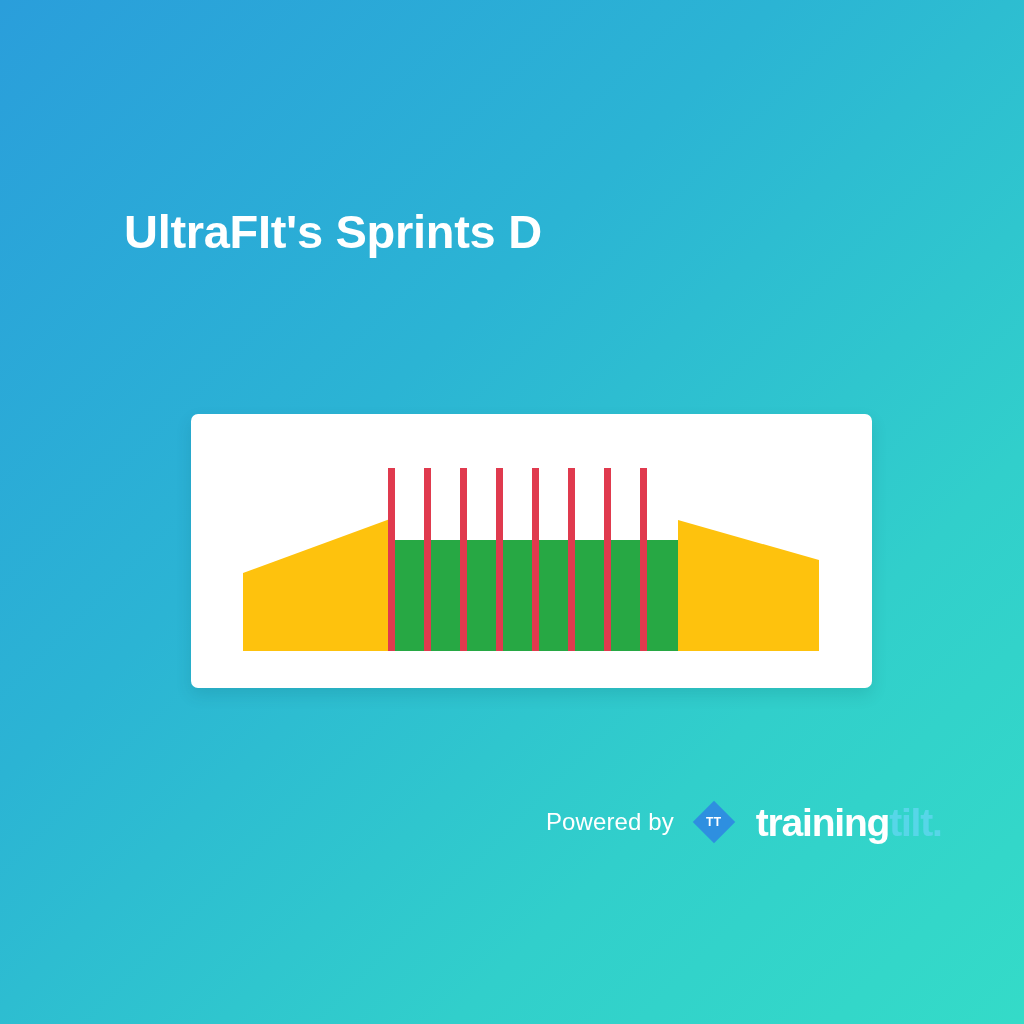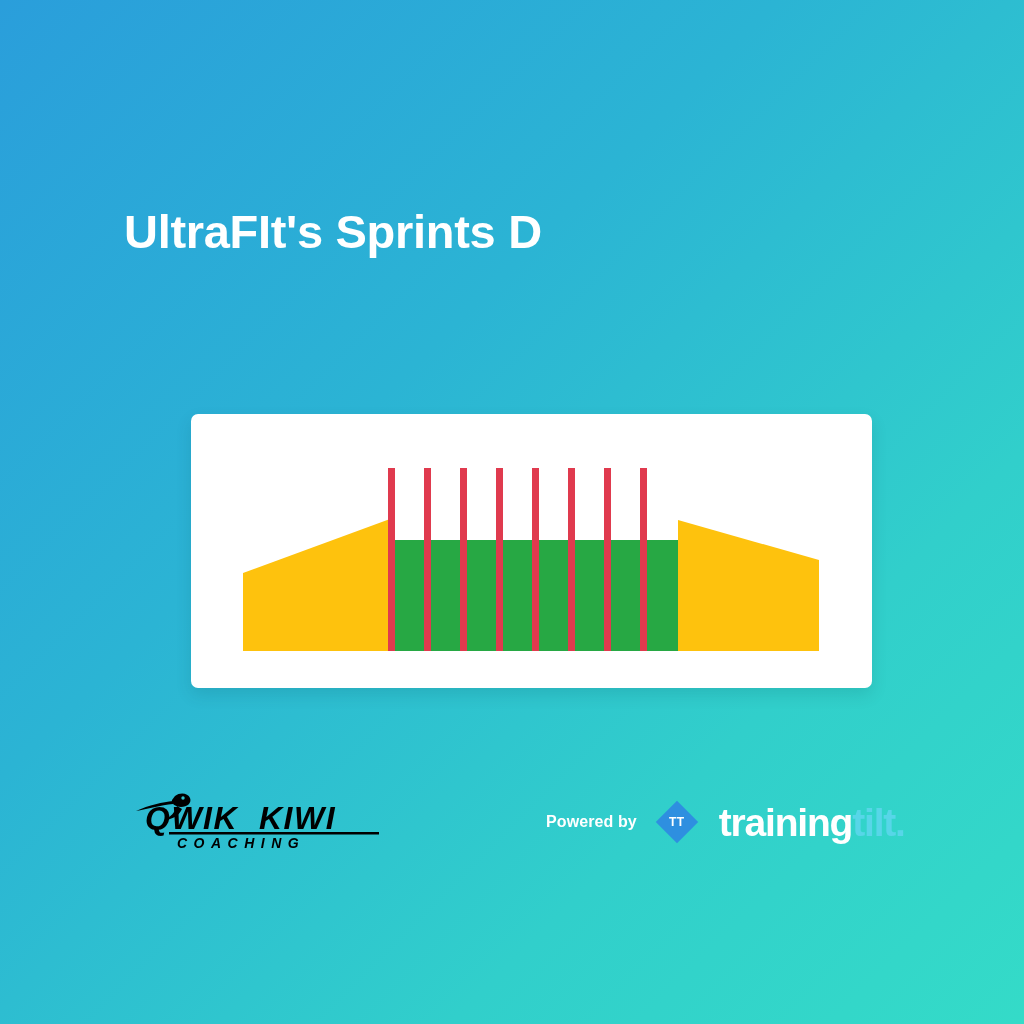--- a/index.html
+++ b/index.html
@@ -90,23 +90,23 @@
 
   .tilt-block {
     position: absolute;
     left: 546px;
     top: 8px;
     height: 48px;
     display: flex;
     align-items: center;
   }
   .powered-by {
-    font-size: 16px;
+    font-size: 24px;
     color: #ffffff;
-    font-weight: bold;
+    font-weight: normal;
     letter-spacing: 0.1px;
     white-space: nowrap;
   }
   .tt-diamond {
     position: relative;
     width: 44px;
     height: 44px;
     margin-left: 18px;
     flex: 0 0 auto;
   }
@@ -173,38 +173,20 @@
           <rect x="289" y="27" width="7" height="183" fill="#e03a4e"></rect>
           <rect x="325" y="27" width="7" height="183" fill="#e03a4e"></rect>
           <rect x="361" y="27" width="7" height="183" fill="#e03a4e"></rect>
           <rect x="397" y="27" width="7" height="183" fill="#e03a4e"></rect>
         </svg>
     </div>
   </div>
 
   <div class="footer">
 
-    <div class="qwik-logo">
-      <svg viewBox="0 0 270 62">
-
-        <g fill="#000000">
-          <path d="M44 6 C49 2, 57 3, 59 8 C61 13, 56 17, 50 17 C44 17, 40 13, 41 10 Z"></path>
-          <circle cx="52" cy="8" r="1.7" fill="#2fc5cf"></circle>
-          <path d="M42 11 C32 12, 18 15, 5 21 C16 19, 30 15, 42 14 Z"></path>
-          <path d="M46 16 C44 22, 40 27, 33 30 C40 30, 48 26, 51 19 Z"></path>
-        </g>
-
-        <g fill="#000000" font-family="'Liberation Sans', sans-serif" font-size="32" font-weight="bold" font-style="italic">
-          <text x="14" y="39" letter-spacing="1.5">QWIK</text>
-          <text x="128" y="39" letter-spacing="1.5">KIWI</text>
-        </g>
-        <rect x="38" y="42" width="210" height="2.5" fill="#000000"></rect>
-        <text x="46" y="58" fill="#000000" font-family="'Liberation Sans', sans-serif" font-size="14" font-weight="bold" font-style="italic" letter-spacing="6.5">COACHING</text>
-      </svg>
-    </div>
 
     <div class="tilt-block">
       <span class="powered-by">Powered by</span>
 
       <span class="tt-diamond">
         <span class="gem"></span>
         <span class="tt-text">TT</span>
       </span>
 
       <span class="wordmark">

